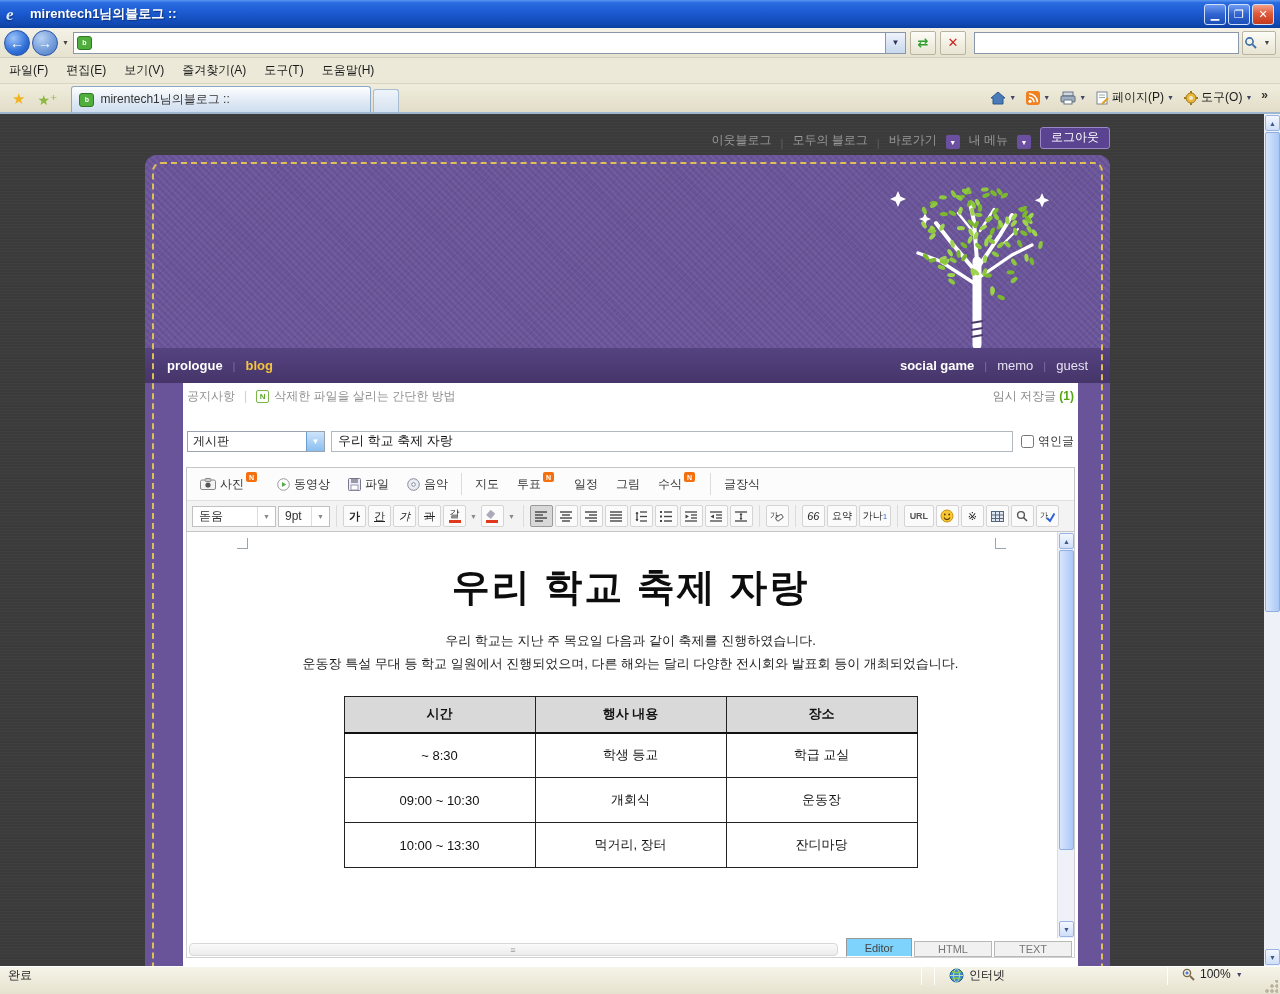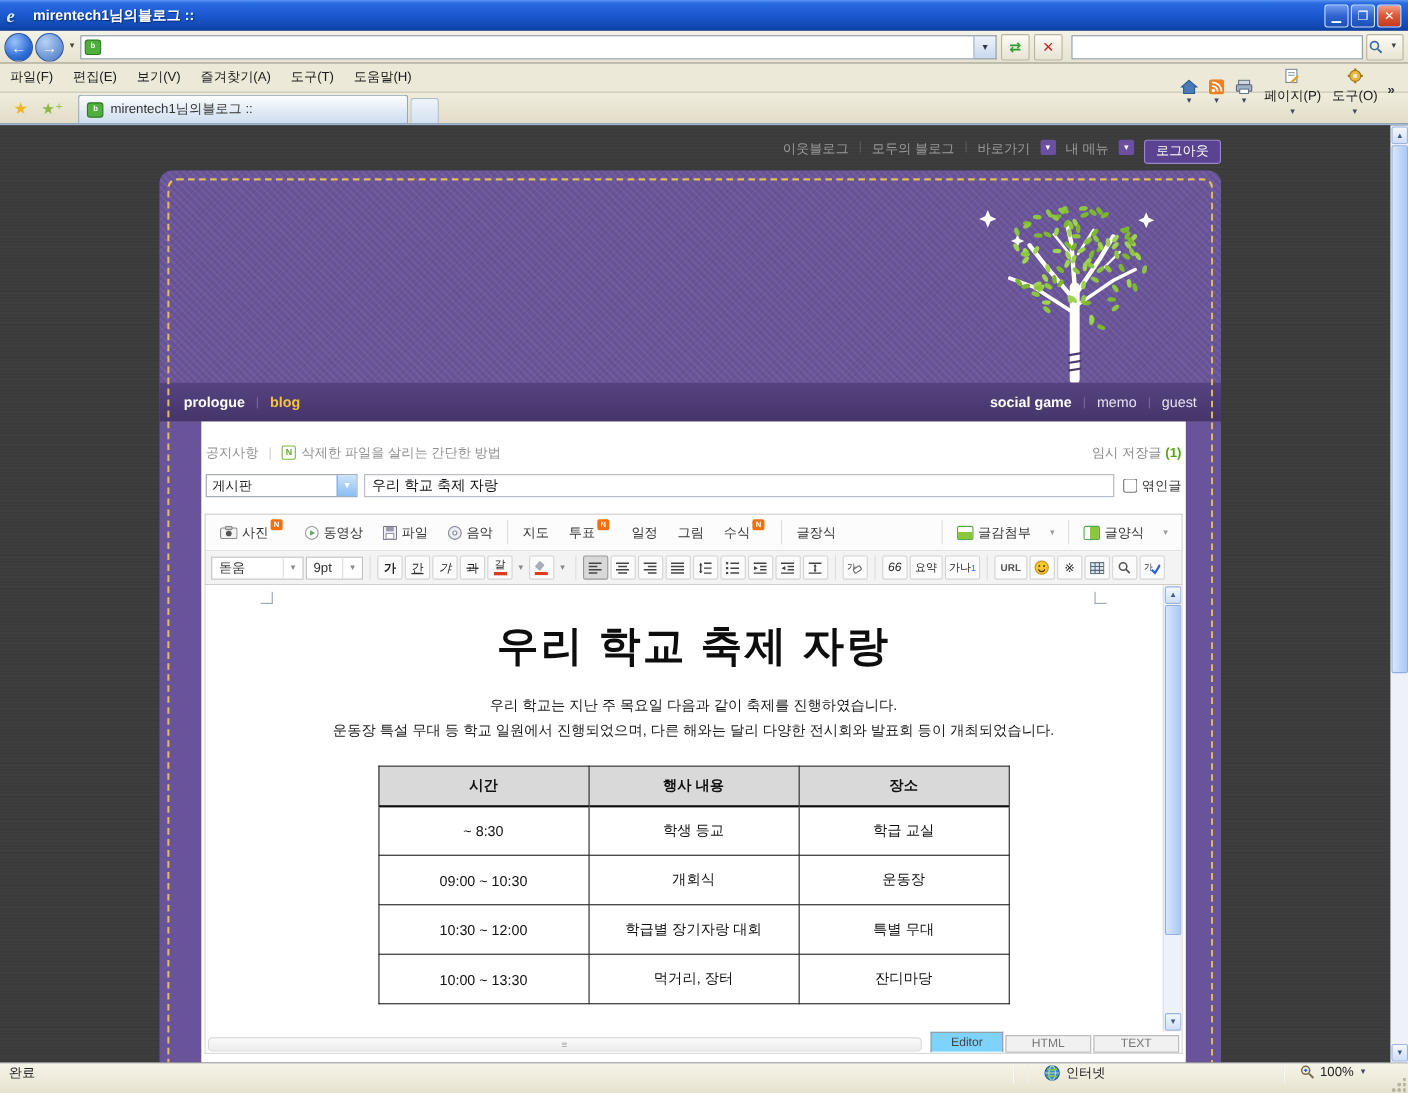--- a/index.html
+++ b/index.html
@@ -39,29 +39,29 @@
   .menuitem { font-size:12px; color:#1a1a1a; padding:4px 9px; }
 
   .tabrow { position:absolute; left:0; top:84px; width:1280px; height:30px; background:linear-gradient(180deg,#f0eddd,#e2ddc8); display:flex; align-items:flex-end; padding:0 6px; border-bottom:2px solid #9eb6d0; }
   .star { font-size:15px; color:#f0b422; padding:4px 6px; }
   .star.add { color:#8cb842; font-size:14px; }
   .tab-active { width:300px; height:26px; margin-left:8px; border:1px solid #8ca8c4; border-bottom:0; border-radius:3px 3px 0 0;
     background:linear-gradient(180deg,#fdfefe,#dfe9f5 60%,#cfdef0); display:flex; align-items:center; padding:0 7px; gap:6px; }
   .tab-active span.t { font-size:12px; color:#333; }
   .tab-stub { width:26px; height:23px; margin-left:2px; border:1px solid #a8bcd2; border-bottom:0; border-radius:3px 3px 0 0; background:linear-gradient(180deg,#eef4fb,#d5e2f0); }
   .cmdicons { margin-left:auto; display:flex; align-items:center; gap:4px; padding-bottom:4px; }
-  .cmditem { display:flex; align-items:center; gap:3px; font-size:12px; color:#1a1a1a; padding:2px 3px;flex-direction:column; }
+  .cmditem { display:flex; align-items:center; gap:3px; font-size:12px; color:#1a1a1a; padding:2px 3px; }
   .dropcaret { font-size:7px; color:#446; }
   .chev { font-size:12px; color:#333; font-weight:bold; padding:0 6px 6px 2px; }
 
   
   .view { position:absolute; left:0; top:114px; width:1264px; height:852px; background:#3b3b3b;
     background-image:repeating-linear-gradient(0deg,rgba(255,255,255,.02) 0 1px,transparent 1px 3px); overflow:hidden; }
 
-  .toplinks { position:absolute; top:13px; right:154px; display:flex; align-items:flex-start; gap:9px;margin-left:40px; }
+  .toplinks { position:absolute; top:13px; right:154px; display:flex; align-items:flex-end; gap:9px;margin-left:40px; }
   .toplink { color:#9a9a9a; font-size:12px; }
   .tl-sep { color:#606060; font-size:11px; }
   .tl-drop { width:14px; height:14px; background:#6b4fa0; border-radius:2px; color:#fff; font-size:7px; display:flex; align-items:center; justify-content:center; }
   .logoutbtn { background:#5a4390; border:1px solid #9a86c8; border-radius:3px; color:#fff; font-size:12px; padding:1px 10px 2px; }
 
   
   .frame { position:absolute; left:145px; top:41px; width:965px; height:811px; background:#6a5499; border-radius:12px 12px 0 0; }
   .frame::before { content:""; position:absolute; left:7px; right:7px; top:7px; bottom:0;
     border:2px dashed #e0bf55; border-bottom:0; border-radius:9px 9px 0 0; z-index:6; pointer-events:none; }
   .bheader { position:relative; height:193px; border-radius:12px 12px 0 0; overflow:hidden;
@@ -72,21 +72,21 @@
   .bnav { position:relative; height:35px; background:linear-gradient(180deg,#544380,#463569); display:flex; align-items:center; padding:0 22px; z-index:2; }
   .bnav .nl { font-size:13px; font-weight:bold; color:#fff; }
   .bnav .nl.blog { color:#f5c33c; }
   .bnav .nsep { color:#7d6da3; margin:0 10px; font-size:11px; }
   .bnav .right { margin-left:auto; display:flex; align-items:center; }
   .bnav .nr { font-size:13px; color:#e7e2f2; }
   .bnav .nr.sg { font-weight:bold; color:#fff; }
 
   .bwhite { position:absolute; left:38px; right:32px; top:228px; bottom:0; background:#fff; }
 
-  .notice { position:absolute; left:4px; right:4px; top:20px; height:16px; display:flex; align-items:center; font-size:12px; color:#909090; }
+  .notice { position:absolute; left:4px; right:4px; top:5px; height:16px; display:flex; align-items:center; font-size:12px; color:#909090; }
   .n-badge { width:13px; height:13px; border:1px solid #7ab648; border-radius:2px; color:#5ca82e; font-size:8px; font-weight:bold; display:flex; align-items:center; justify-content:center; margin:0 5px 0 9px; }
   .notice .sep { color:#cfcfcf; margin-left:9px; }
   .draft { margin-left:auto; color:#8a8a8a; }
   .draft b { color:#55a514; }
 
   
   .formrow { position:absolute; left:4px; right:4px; top:47px; height:22px; display:flex; align-items:center; }
   .xpselect { width:138px; height:21px; border:1px solid #9aa4ae; background:#fff; display:flex; align-items:center; }
   .xpselect .val { flex:1; font-size:12px; color:#222; padding-left:5px; }
   .xpselect .arrow { width:18px; height:19px; background:linear-gradient(180deg,#cde4fb,#8abef0); border-left:1px solid #6a9cd0; color:#fff; font-size:8px; font-weight:bold; display:flex; align-items:center; justify-content:center; }
@@ -498,34 +498,20 @@
                 <span>그림</span>
               </div>
             <div class="abtn">
                 <span>수식</span>
                 <span class="nb">N</span>
               </div>
             <div class="vsep"></div>
             <div class="abtn">
                 <span>글장식</span>
               </div>
-            <div class="rgrp">
-              <div class="vsep"></div>
-              <div class="abtn">
-                <span class="icon14"></span>
-                <span>글감첨부</span>
-              </div>
-              <span class="ddmini">▼</span>
-              <div class="vsep"></div>
-              <div class="abtn">
-                <span class="icon14 b"></span>
-                <span>글양식</span>
-              </div>
-              <span class="ddmini">▼</span>
-            </div>
           </div>
 
           <div class="trow2">
             <div class="fsel" style="width:84px">
               <span class="v">돋움</span>
               <span class="a">▼</span>
             </div>
             <div class="fsel" style="width:52px">
               <span class="v">9pt</span>
               <span class="a">▼</span>
@@ -716,25 +702,20 @@
                   <td>~ 8:30</td>
                   <td>학생 등교</td>
                   <td>학급 교실</td>
                 </tr>
                 <tr>
                   <td>09:00 ~ 10:30</td>
                   <td>개회식</td>
                   <td>운동장</td>
                 </tr>
                 <tr>
-                  <td>10:30 ~ 12:00</td>
-                  <td>학급별 장기자랑 대회</td>
-                  <td>특별 무대</td>
-                </tr>
-                <tr>
                   <td>10:00 ~ 13:30</td>
                   <td>먹거리, 장터</td>
                   <td>잔디마당</td>
                 </tr>
               </tbody>
             </table>
 
             <div class="sbv editor-sb">
               <div class="sb-btn" style="top:1px">▲</div>
               <div class="sb-thumb" style="top:18px;height:300px"></div>

